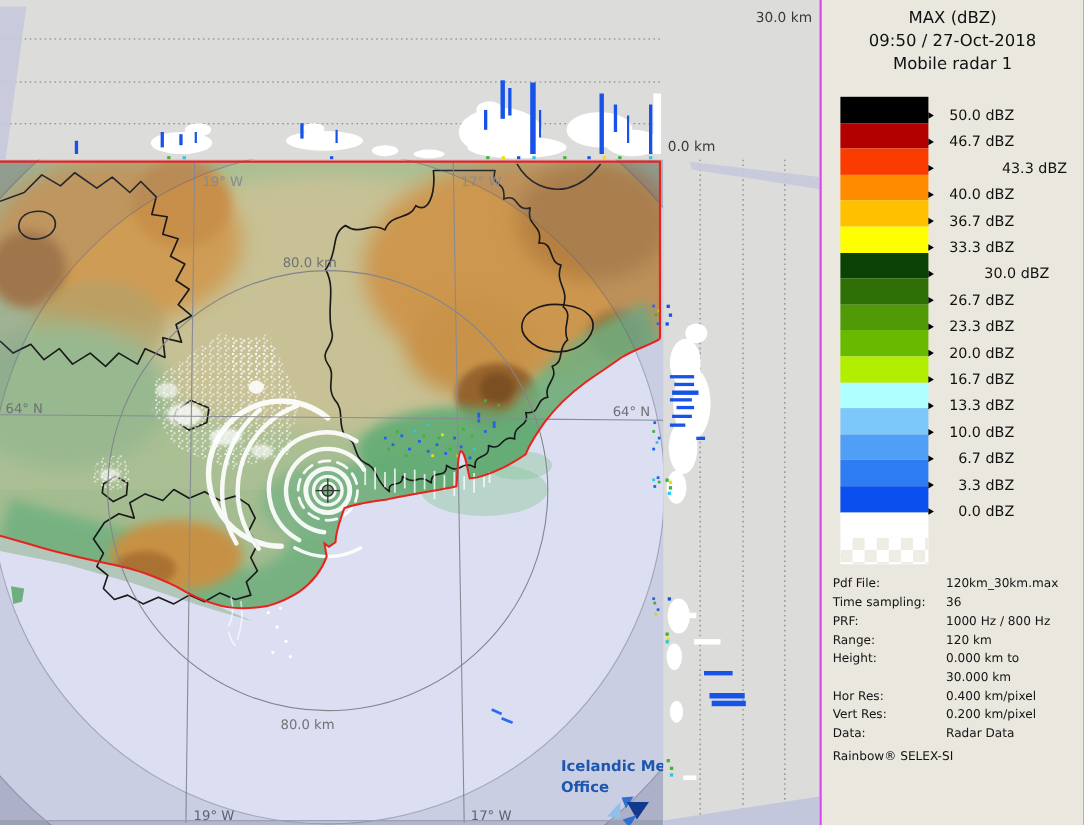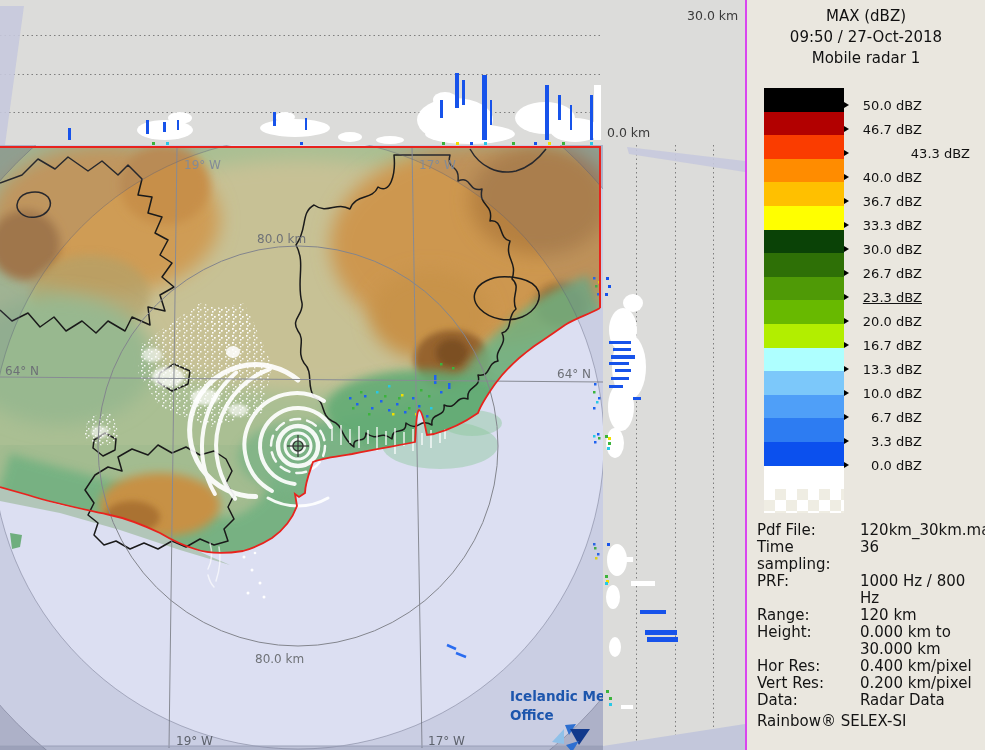--- a/index.html
+++ b/index.html
@@ -17,21 +17,21 @@
   .colorbar{position:absolute;left:17px;top:88px;width:80px;}
   .colorbar .seg{width:80px;height:23.6px;}
   .seg-checker{background-color:#fff;
     background-image:linear-gradient(45deg,#efede3 25%,transparent 25%,transparent 75%,#efede3 75%),
                      linear-gradient(45deg,#efede3 25%,transparent 25%,transparent 75%,#efede3 75%);
     background-position:0 0,11px 11px;background-size:22px 22px;}
   .legend-row{position:absolute;left:97px;display:flex;align-items:center;height:16px;}
   .legend-arrow{width:0;height:0;border-left:5px solid #000;border-top:3.5px solid transparent;
                 border-bottom:3.5px solid transparent;margin-right:3px;}
   .legend-text{font-size:13px;color:#111;width:70px;text-align:right;white-space:pre;}
-  .meta{position:absolute;left:10px;top:522px;width:224px;font-size:15px;line-height:17px;}
+  .meta{position:absolute;left:10px;top:522px;width:224px;font-size:11px;line-height:17px;}
   .meta-row{display:flex;}
   .meta-label{width:103px;flex:none;}
   .meta-value{flex:1;}
   .rainbow{margin-top:4px;}
 </style>
 </head>
 <body>
 
 <div class="screen">
 
@@ -469,29 +469,29 @@
         <span class="legend-text">40.0 dBZ</span>
       </div>
       <div class="legend-row" style="top: 193px;">
         <span class="legend-arrow"></span>
         <span class="legend-text">36.7 dBZ</span>
       </div>
       <div class="legend-row" style="top: 217px;">
         <span class="legend-arrow"></span>
         <span class="legend-text">33.3 dBZ</span>
       </div>
-      <div class="legend-row" style="top: 241px;">
+      <div class="legend-row" style="top: 241px; gap: 32px;">
         <span class="legend-arrow"></span>
         <span class="legend-text">30.0 dBZ</span>
       </div>
       <div class="legend-row" style="top: 265px;">
         <span class="legend-arrow"></span>
         <span class="legend-text">26.7 dBZ</span>
       </div>
-      <div class="legend-row" style="top: 289px; text-decoration: underline;">
+      <div class="legend-row" style="top: 289px;">
         <span class="legend-arrow"></span>
         <span class="legend-text">23.3 dBZ</span>
       </div>
       <div class="legend-row" style="top: 313px;">
         <span class="legend-arrow"></span>
         <span class="legend-text">20.0 dBZ</span>
       </div>
       <div class="legend-row" style="top: 337px;">
         <span class="legend-arrow"></span>
         <span class="legend-text">16.7 dBZ</span>

